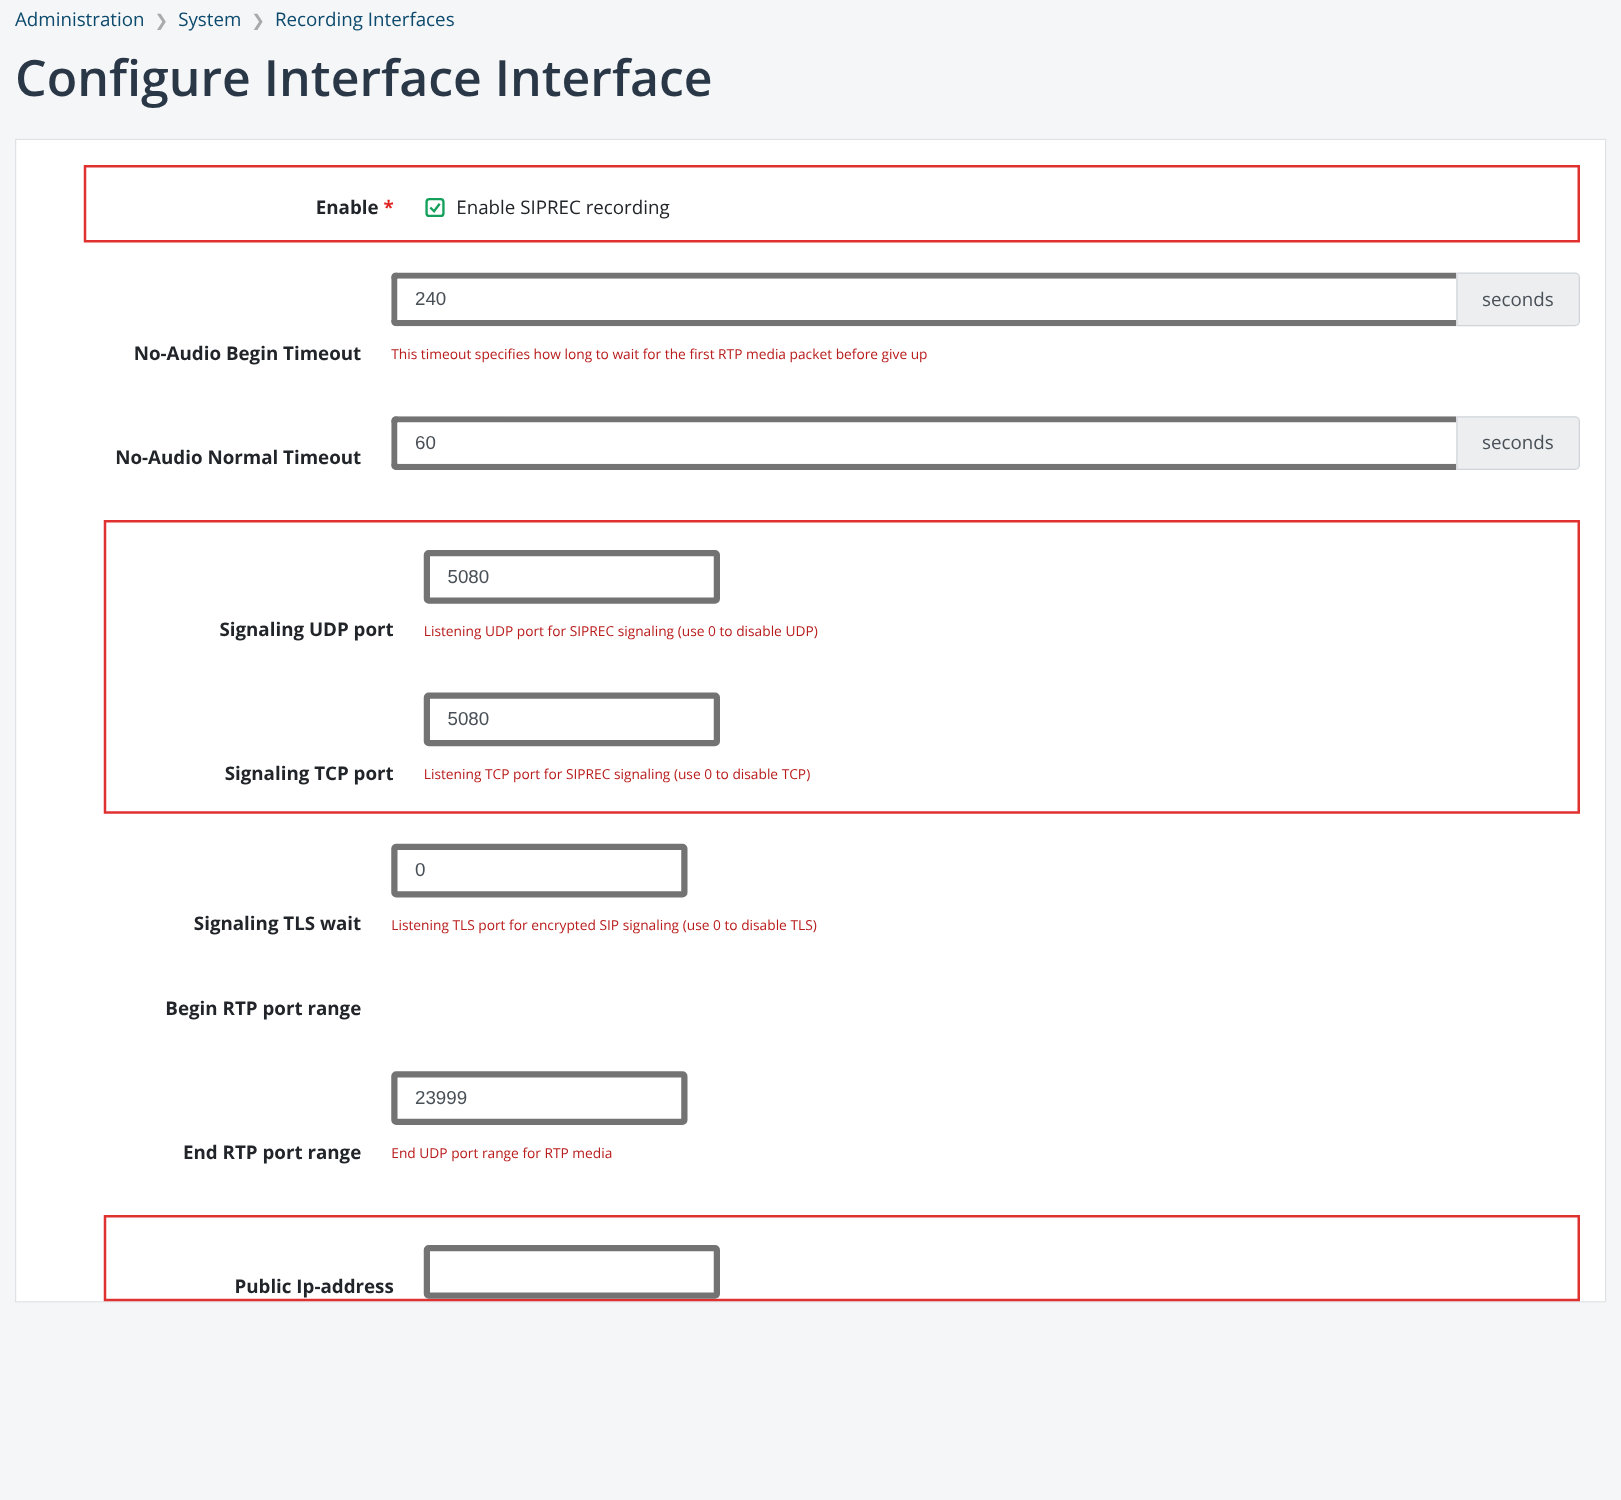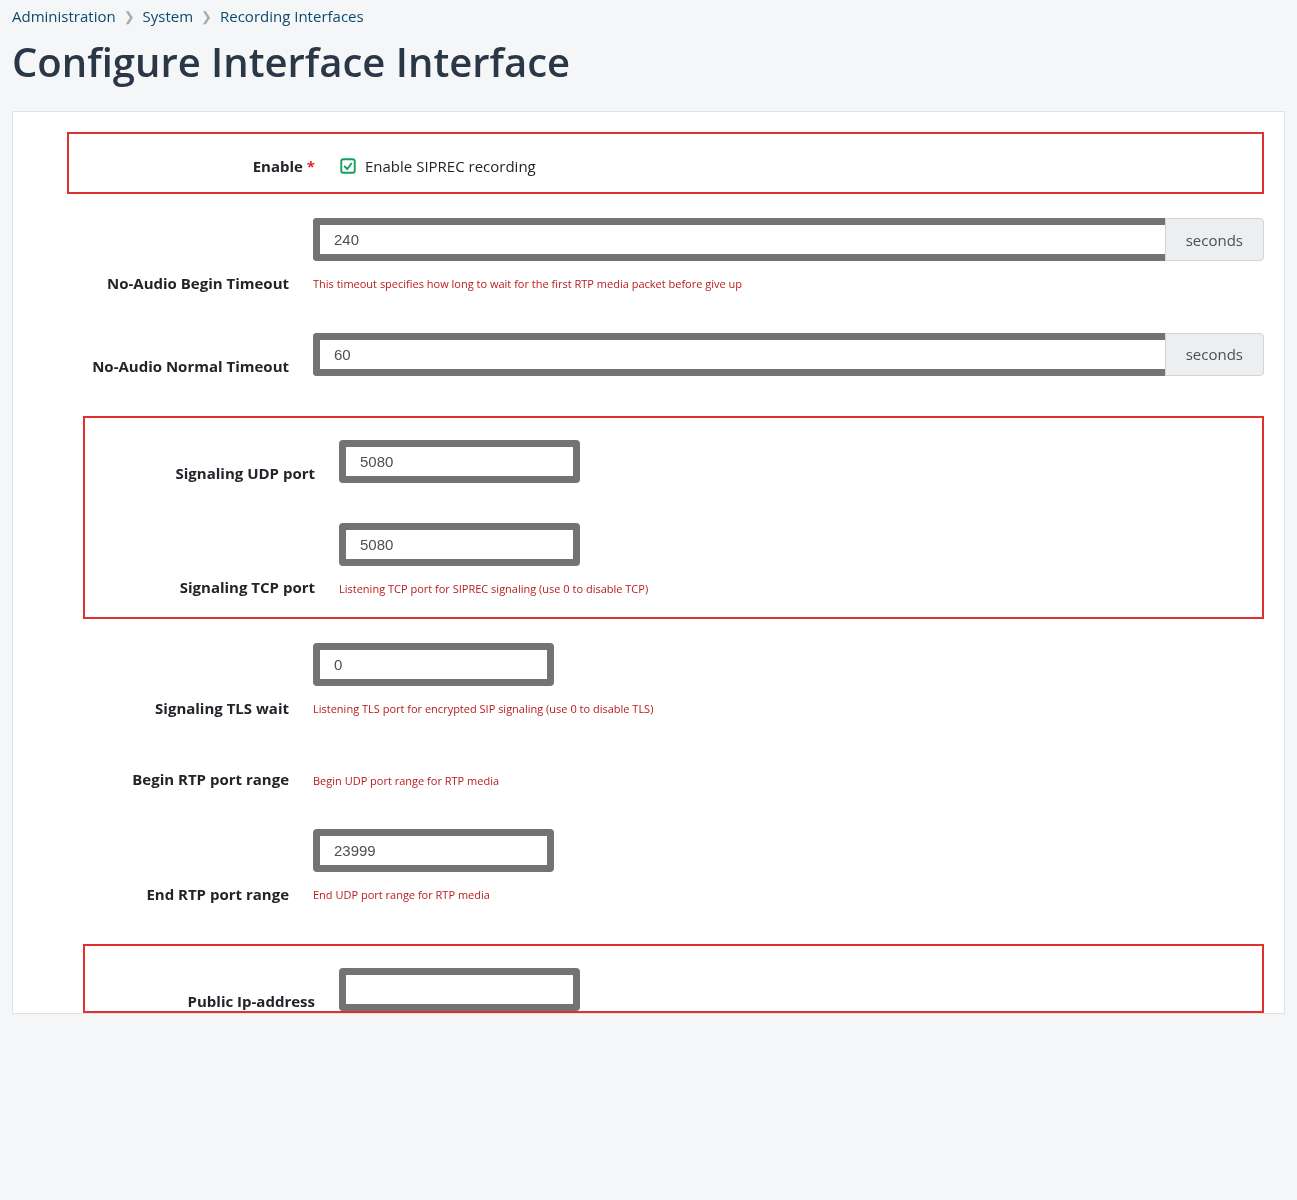--- a/index.html
+++ b/index.html
@@ -85,21 +85,21 @@
     }
     .input-group {
       display: flex;
       width: 100%;
     }
     .text-input {
       flex: 1;
       height: 43px;
       padding: 8px 14px;
       font-size: 15px;
-      border: 7px solid #737373;
+      border: 5px solid #737373;
       border-radius: 4px;
       color: #495057;
       background: #fff;
       outline: none;
     }
     .input-group .text-input {
       border-top-right-radius: 0;
       border-bottom-right-radius: 0;
       border-right: none;
     }
@@ -198,20 +198,21 @@
         </div>
       </div>
     </div>
 
     <div class="highlight-box wide">
 
       <div class="form-row">
         <div class="label-col">Signaling UDP port</div>
         <div class="field-col">
           <input type="text" class="text-input" value="5080" style="">
+          <div class="help-text">Listening UDP port for SIPREC signaling (use 0 to disable UDP)</div>
         </div>
       </div>
 
       <div class="form-row">
         <div class="label-col">Signaling TCP port</div>
         <div class="field-col">
           <input type="text" class="text-input" value="5080" style="">
           <div class="help-text">Listening TCP port for SIPREC signaling (use 0 to disable TCP)</div>
         </div>
       </div>
@@ -221,21 +222,20 @@
       <div class="label-col">Signaling TLS wait</div>
       <div class="field-col">
         <input type="text" class="text-input" value="0" style="">
         <div class="help-text">Listening TLS port for encrypted SIP signaling (use 0 to disable TLS)</div>
       </div>
     </div>
 
     <div class="form-row">
       <div class="label-col">Begin RTP port range</div>
       <div class="field-col">
-        <div class="help-text">Begin UDP port range for RTP media</div>
       </div>
     </div>
 
     <div class="form-row">
       <div class="label-col">End RTP port range</div>
       <div class="field-col">
         <input type="text" class="text-input" value="23999" style="">
         <div class="help-text">End UDP port range for RTP media</div>
       </div>
     </div>

